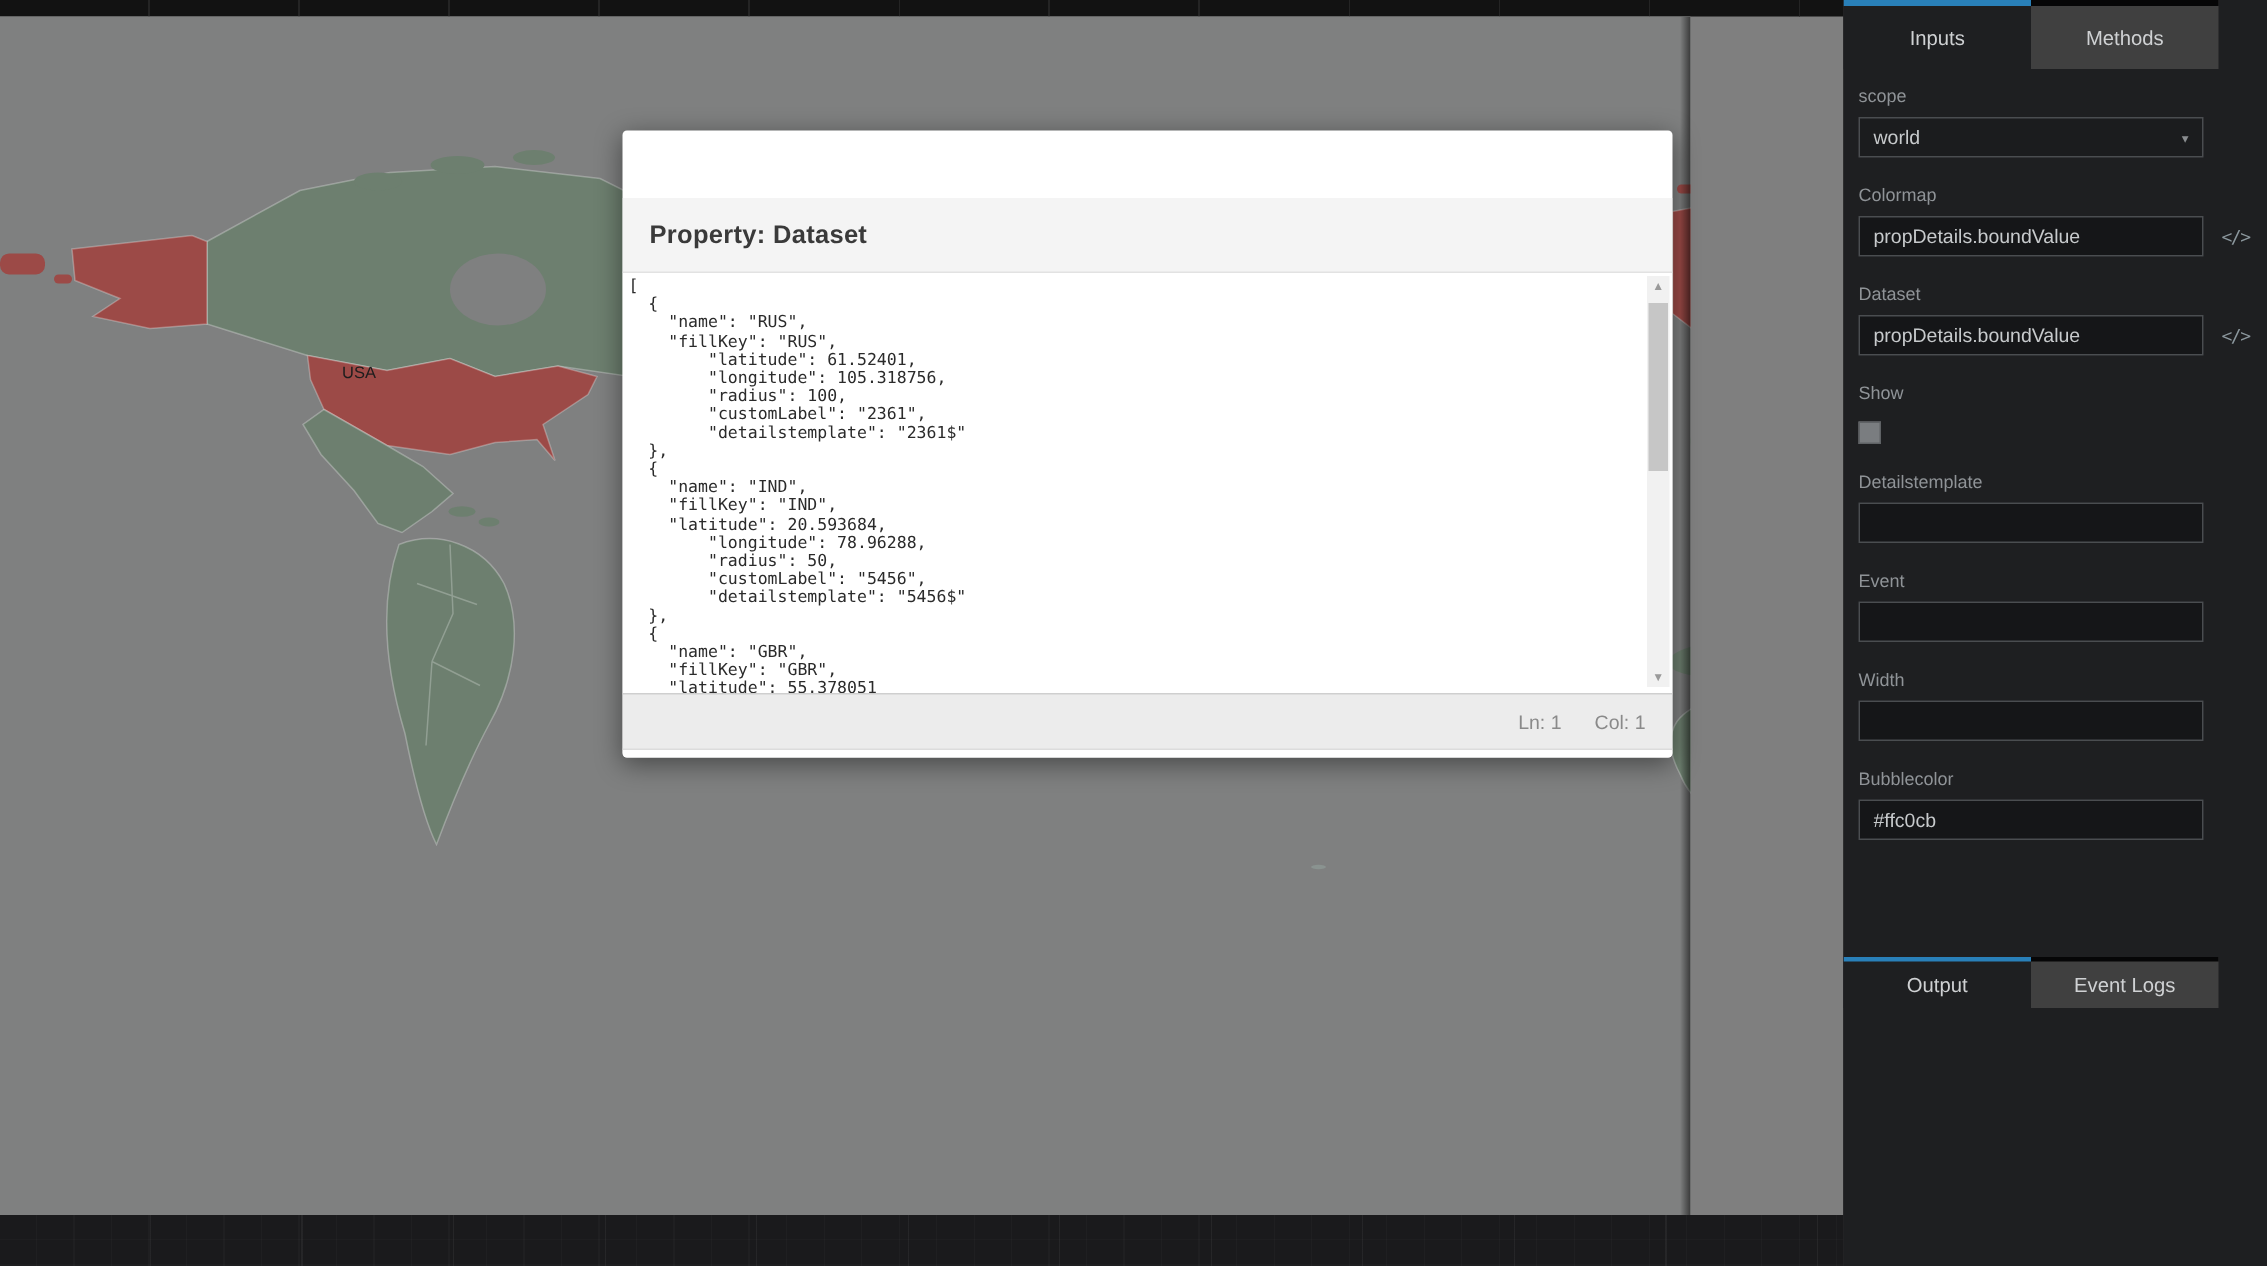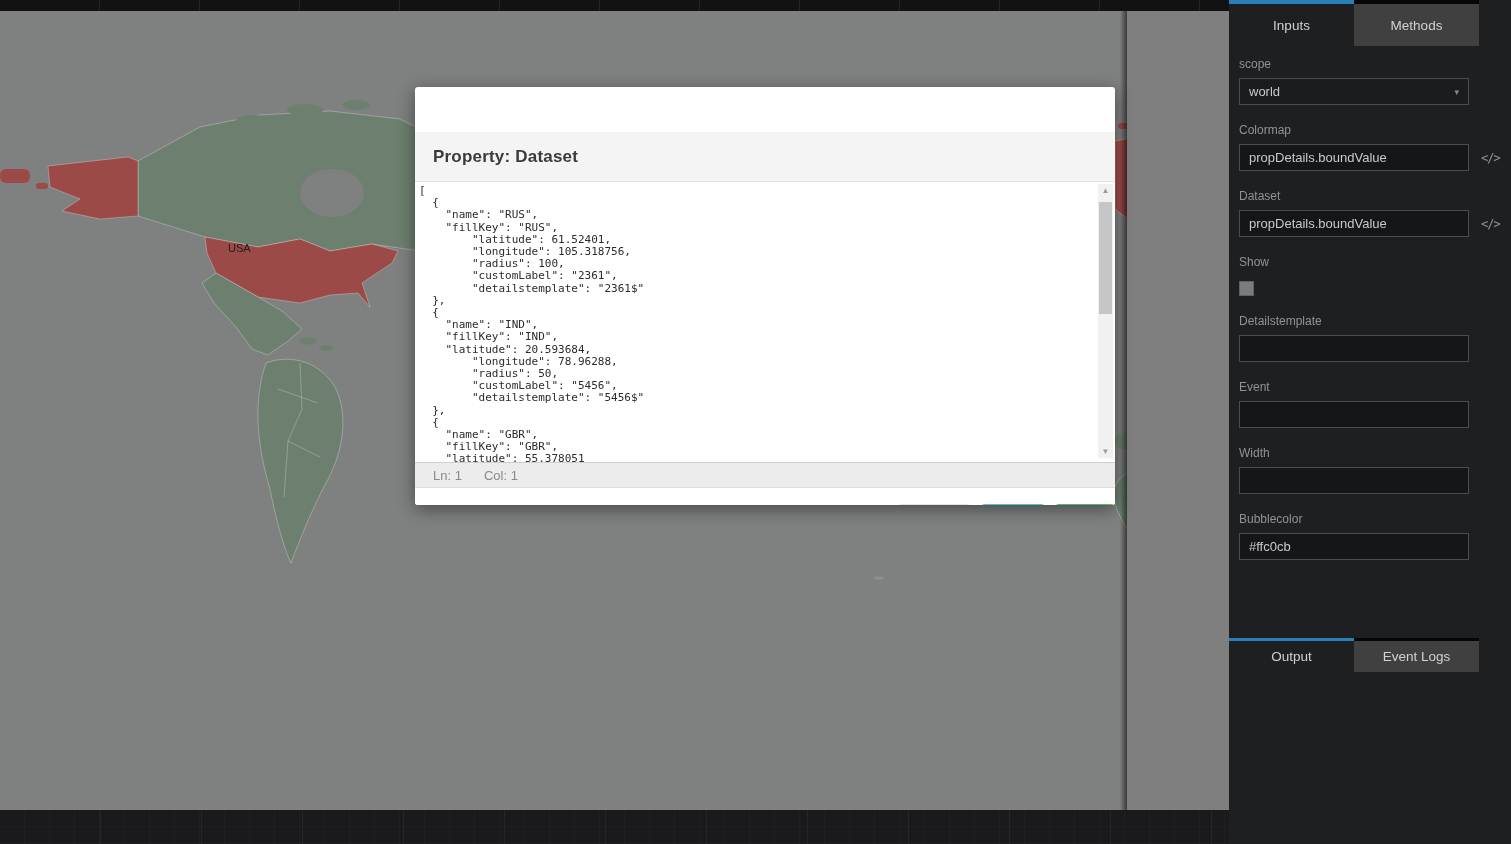--- a/index.html
+++ b/index.html
@@ -29,22 +29,22 @@
   .modal-title { font-size:17px; color:#3a3a3a; font-weight:700; letter-spacing:0.2px; }
   .editor { position:relative; height:280px; background:#ffffff; overflow:hidden; }
   .editor pre { font-family:"DejaVu Sans Mono","Liberation Mono",monospace; font-size:11px;
     line-height:12.2px; color:#2b2b2b; padding:3px 0 0 4px; white-space:pre; }
   .vscroll { position:absolute; right:2px; top:2px; width:15px; height:274px; background:#f1f1f1; }
   .vscroll .arrow { position:absolute; left:0; width:15px; height:13px; color:#9a9a9a; font-size:8px;
     text-align:center; line-height:13px; }
   .vscroll .arrow.up { top:0; }
   .vscroll .arrow.down { bottom:0; }
   .vscroll .thumb { position:absolute; left:1px; top:18px; width:13px; height:112px; background:#c6c6c6; }
-  .statusbar { height:26px; background:#ececec; border-top:1px solid #cfcfcf; border-bottom:1px solid #dcdcdc;
-    display:flex; align-items:center; gap:22px; padding:0 18px; font-size:13px; color:#8a8a8a; }
+  .statusbar { height:38px; background:#ececec; border-top:1px solid #cfcfcf; border-bottom:1px solid #dcdcdc;
+    display:flex; align-items:center; gap:22px; padding:0 18px; font-size:13px; color:#8a8a8a;justify-content:flex-end; }
   .modal-footer { height:61px; background:#fff; display:flex; align-items:center;
     justify-content:flex-end; gap:10px; padding:0 0; }
   .btn { height:30px; border:none; border-radius:4px; font-size:14px; padding:0 14px; cursor:pointer;
     font-family:"Liberation Sans",sans-serif; }
   .btn-cancel { background:#f0f0f0; color:#4a4a4a; border:1px solid #e3e3e3; }
   .btn-reset  { background:#56c0e0; color:#fff; }
   .btn-save   { background:#5cb85c; color:#fff; }
 
   
   .sidebar { position:absolute; left:1229px; top:0; width:282px; height:844px; background:#1e1f21; overflow:hidden; }

